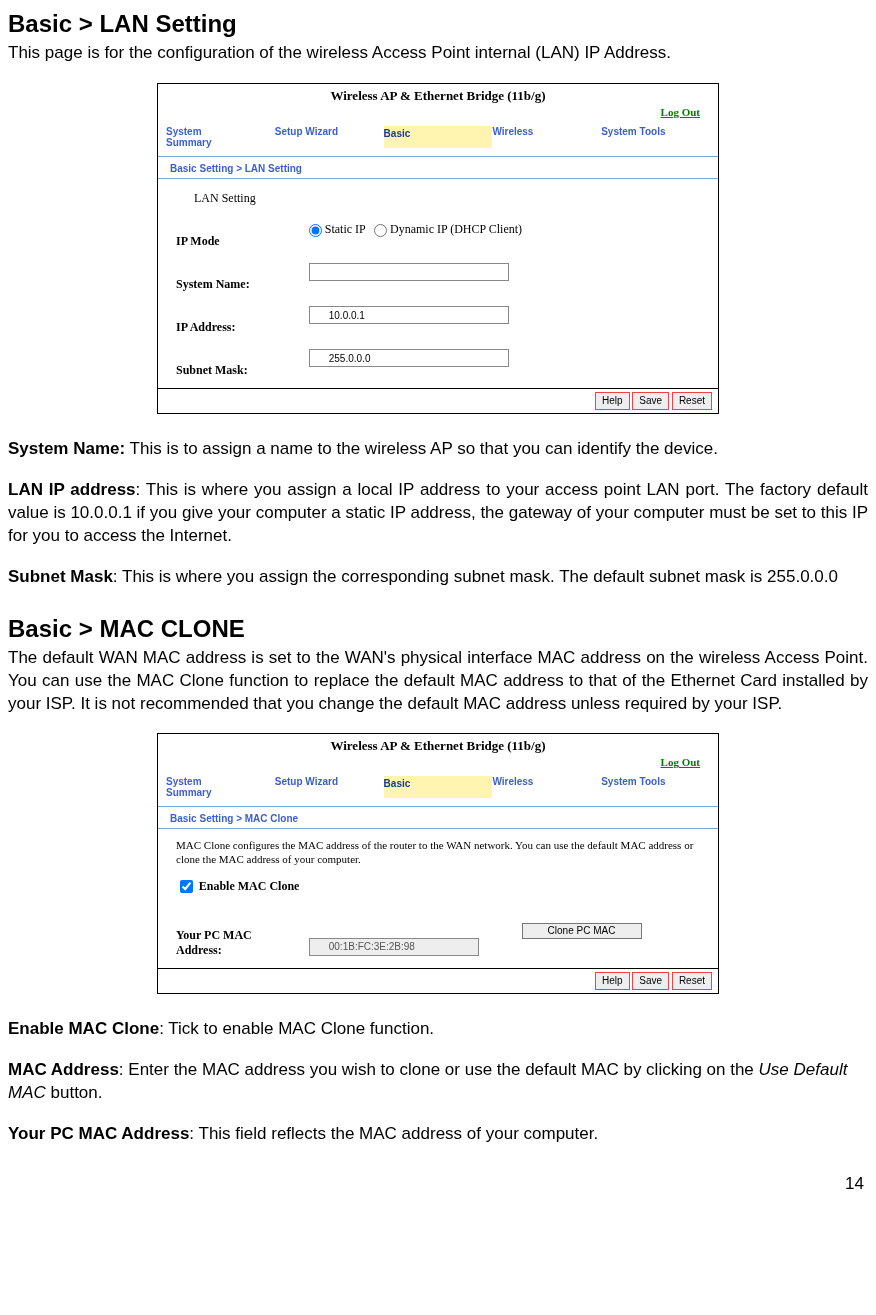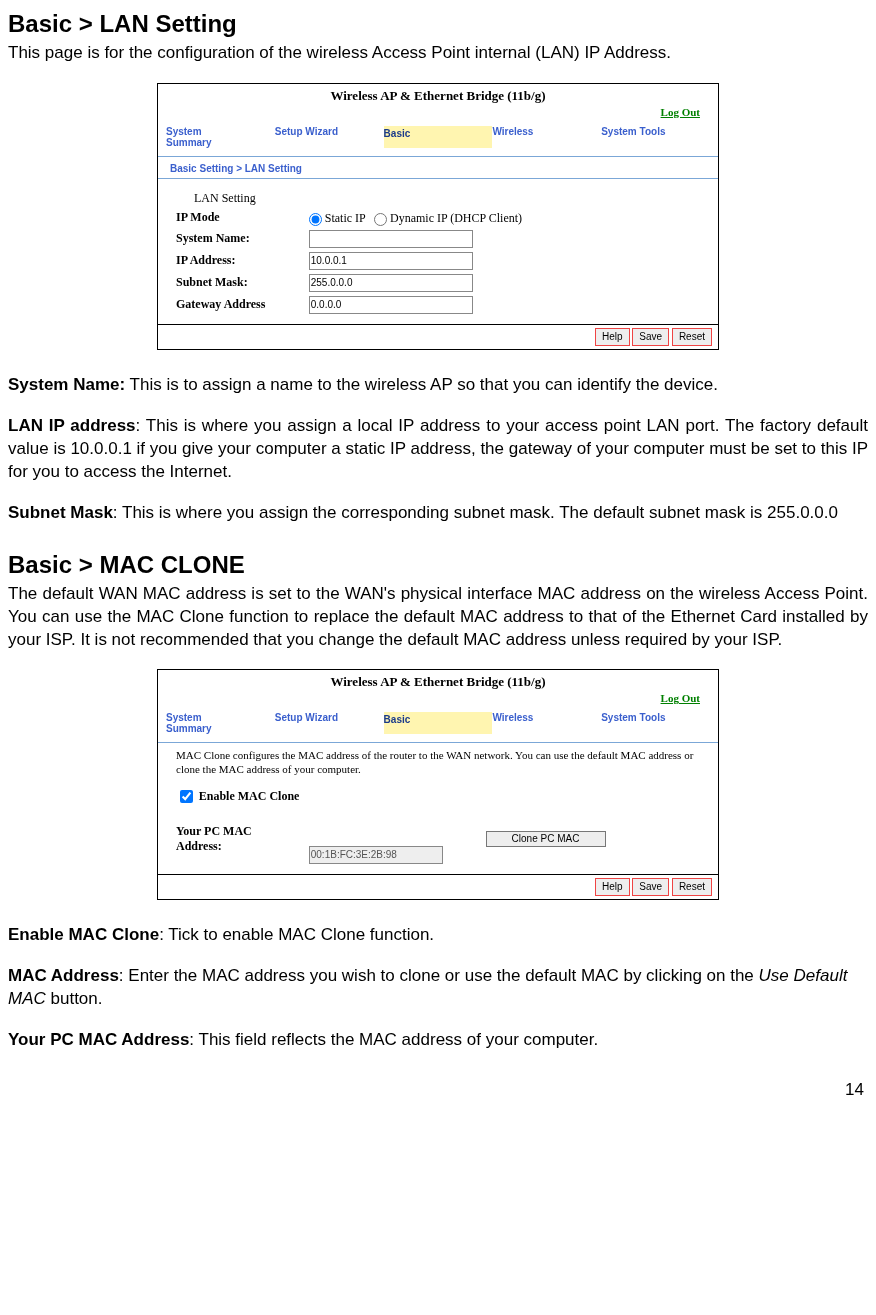--- a/index.html
+++ b/index.html
@@ -82,26 +82,27 @@
   .form-area {
     padding: 4px 18px 6px 18px;
   }
   .flabel {
     font-weight: bold;
     font-family: "Times New Roman", serif;
     font-size: 12px;
     display: inline-block;
     width: 130px;
     vertical-align: middle;
+    margin-top: 24px;
   }
   .frow { margin: 4px 0; }
   .frow input[type=text] {
     width: 160px;
     font-size: 10px;
-    padding: 1px 1px;
+    padding: 1px 19px;
     border: 1px solid #888;
     height: 14px;
     vertical-align: middle;
   }
   .frow input[type=radio] { vertical-align: middle; margin-left: 0; }
   .frow .rlabel { font-family: "Times New Roman", serif; font-size: 12px; vertical-align: middle; }
   .btnrow {
     border-top: 1px solid #000;
     text-align: right;
     padding: 3px 6px;
@@ -180,24 +181,20 @@
         <input type="text" value="" style="">
       </div>
       <div class="frow">
         <span class="flabel">IP Address:</span>
         <input type="text" value="10.0.0.1" style="">
       </div>
       <div class="frow">
         <span class="flabel">Subnet Mask:</span>
         <input type="text" value="255.0.0.0" style="">
       </div>
-      <div class="frow">
-        <span class="flabel">Gateway Address</span>
-        <input type="text" value="0.0.0.0" style="">
-      </div>
     </div>
     <div class="btnrow">
       <button>Help</button>
       <button>Save</button>
       <button>Reset</button>
     </div>
   </div>
 </div>
 
 <p class="jst definition"><b>System Name:</b><span> This is to assign a name to the wireless AP so that you can identify the device.</span></p>
@@ -211,20 +208,21 @@
   <div class="panel">
     <div class="panel-title">Wireless AP &amp; Ethernet Bridge (11b/g)</div>
     <div class="logout"><a href="#">Log Out</a></div>
     <div class="nav">
       <span><span>System</span><br><span>Summary</span></span>
       <span>Setup Wizard</span>
       <span class="active">Basic</span>
       <span>Wireless</span>
       <span>System Tools</span>
     </div>
+    <div class="bc">Basic Setting &gt; MAC Clone</div>
     <div class="form-area">
       <div class="clone-msg">MAC Clone configures the MAC address of the router to the WAN network. You can use the default MAC address or clone the MAC address of your computer.</div>
       <div class="chkrow">
         <input type="checkbox" checked="" style="">
         <b>Enable MAC Clone</b>
       </div>
       <div class="frow">
         <span class="flabel"><span>Your PC MAC</span><br><span>Address:</span></span>
         <input type="text" style="width: 130px; background: rgb(238, 238, 238); margin-top: 32px;" disabled="" value="00:1B:FC:3E:2B:98">
         <button class="mac-btn">Clone PC MAC</button>

